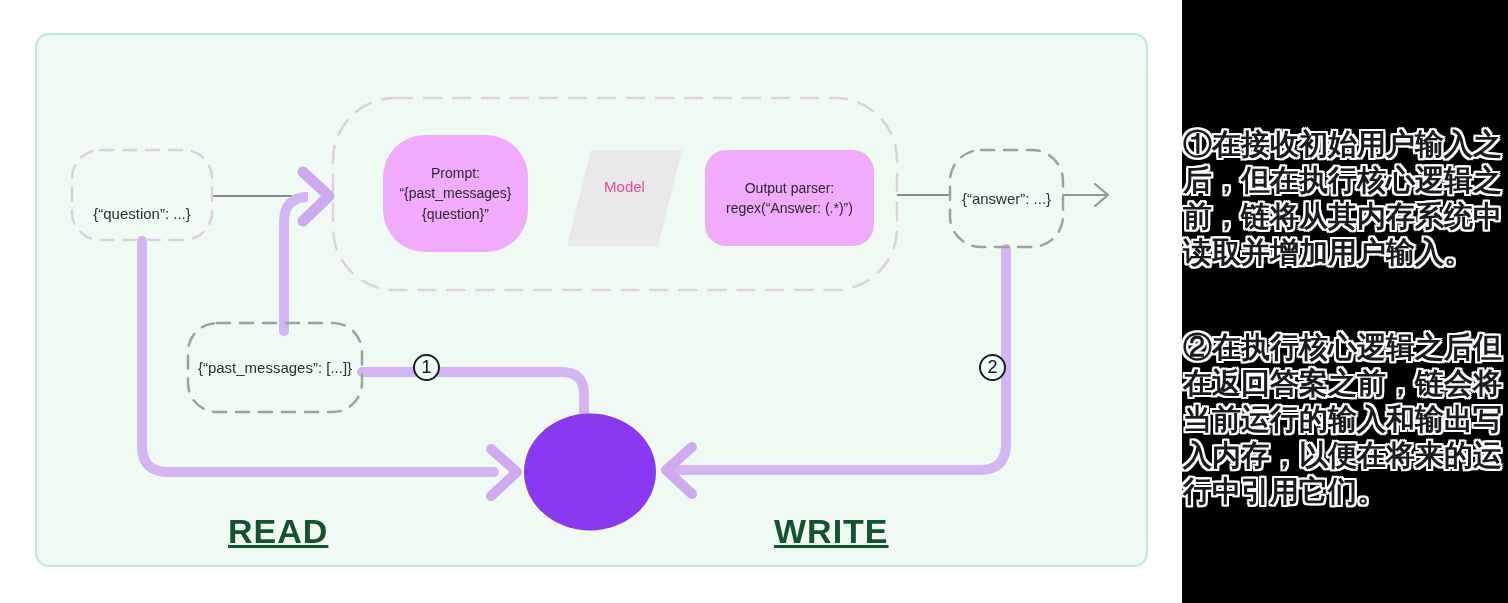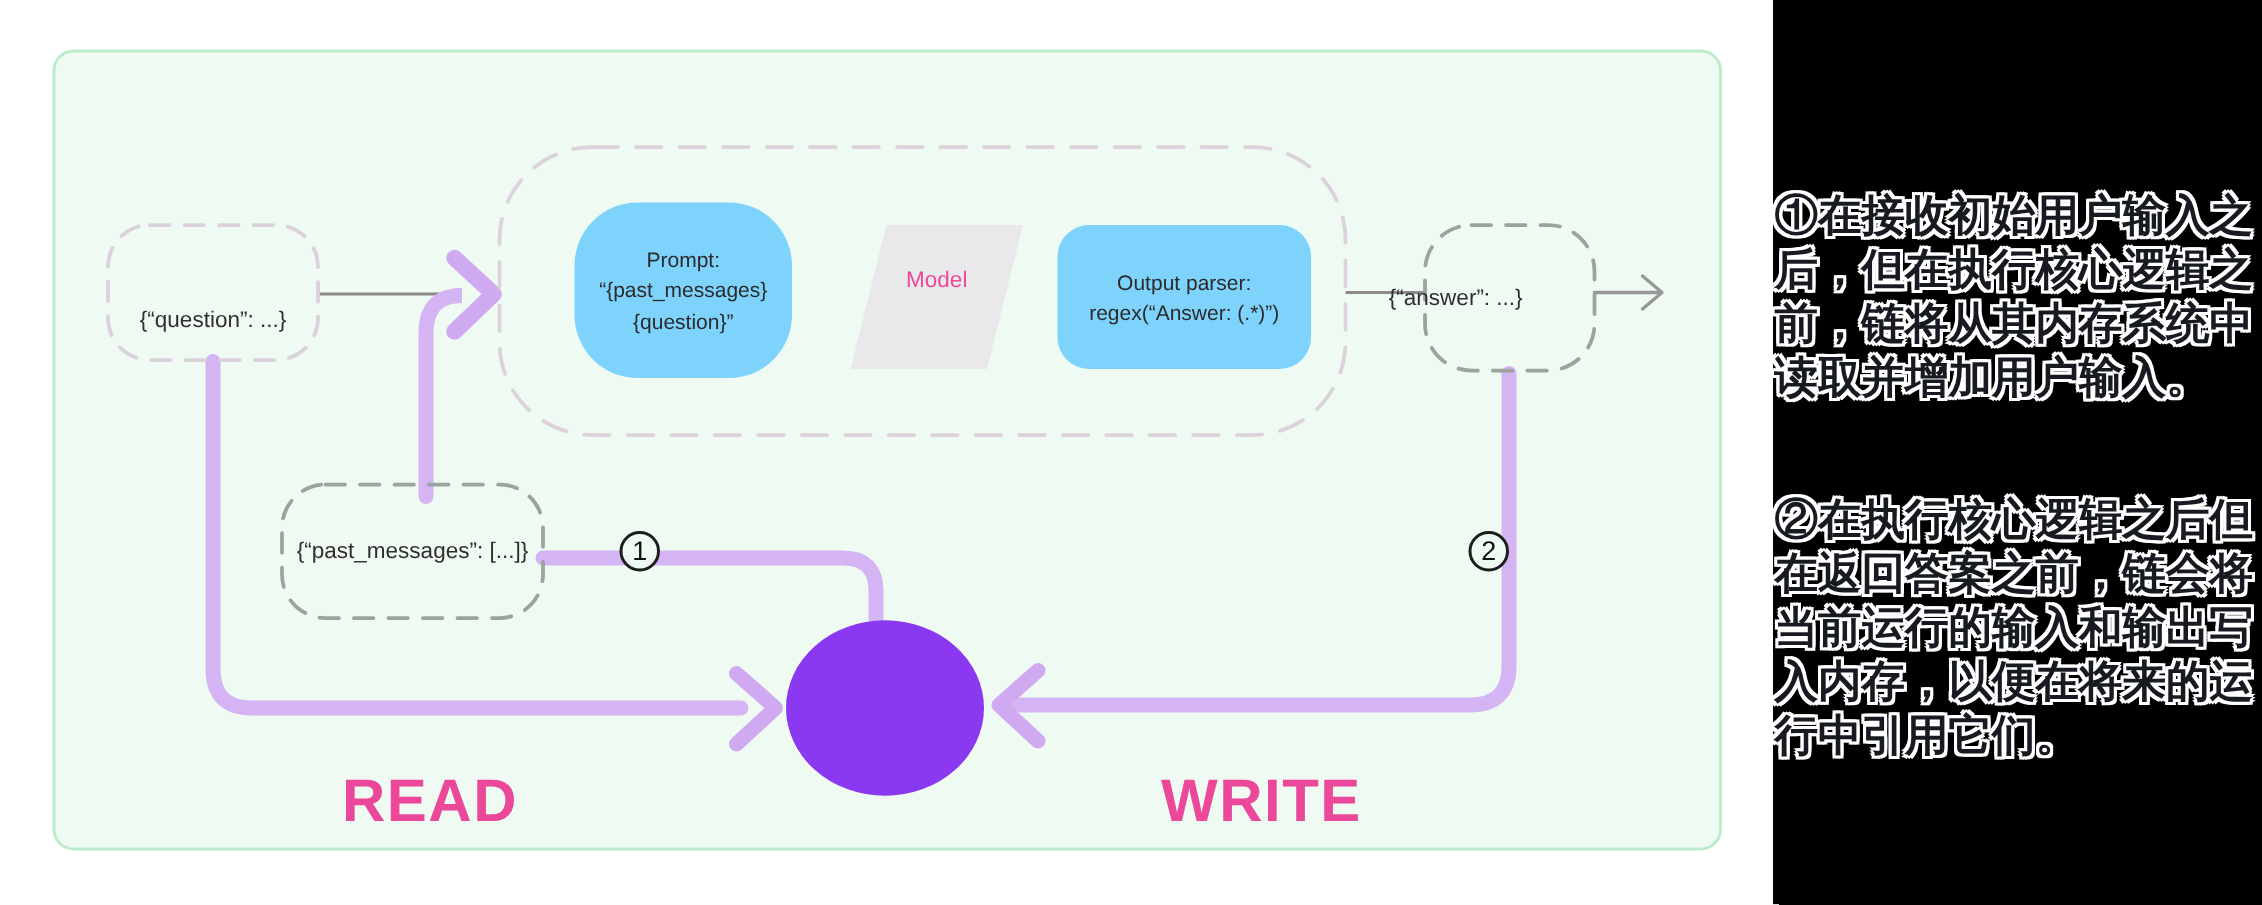--- a/index.html
+++ b/index.html
@@ -17,45 +17,45 @@
   }
   
   .wires{position:absolute;left:0;top:0;width:1508px;height:603px;}
   
   .node-label{
     position:absolute;display:flex;align-items:center;justify-content:center;
     text-align:center;color:#2f2f2f;font-size:15px;white-space:pre-line;
   }
   .q-label   {left:72px;  top:168px; width:140px; height:90px;}
   .p-label   {left:188px; top:323px; width:174px; height:89px;}
-  .a-label   {left:914px; top:150px; width:113px; height:97px;text-align:right;}
+  .a-label   {left:950px; top:150px; width:113px; height:97px;text-align:right;}
   
   .fillbox{
-    position:absolute;background:#7dd3fc;display:flex;align-items:center;justify-content:center;
+    position:absolute;background:#f0abfc;display:flex;align-items:center;justify-content:center;
     text-align:center;color:#2b2b2b;font-size:14px;line-height:1.45;white-space:pre-line;
   }
   .prompt-box{left:383px;top:135px;width:145px;height:117px;border-radius:42px;}
   .parser-box{left:705px;top:150px;width:169px;height:96px;border-radius:21px;}
   .model-shape{
     position:absolute;left:579px;top:150px;width:91px;height:96px;
     background:#e9e9eb;transform:skewX(-14deg);
   }
   .model-label{
     position:absolute;left:579px;top:150px;width:91px;height:72px;
     display:flex;align-items:center;justify-content:center;color:#ec4899;font-size:15px;
   }
   
   .memory-label{
     position:absolute;left:524px;top:414px;width:132px;height:117px;
     display:flex;align-items:center;justify-content:center;
     color:#ffffff;font-weight:700;font-size:27px;letter-spacing:.3px;
   }
   
   .rw-label{
-    position:absolute;color:#ec4899;font-size:40px;font-weight:600;letter-spacing:1px;
+    position:absolute;color:#14532d;font-size:34px;font-weight:600;letter-spacing:1px;text-decoration:underline;
   }
   .read-label{left:228px;top:512px;}
   .write-label{left:774px;top:512px;}
   
   .marker{
     position:absolute;width:27px;height:27px;border:2.5px solid #1d1d1d;border-radius:50%;
     background:#effaf3;box-sizing:border-box;display:flex;align-items:center;justify-content:center;
     font-size:18px;font-weight:500;color:#111;
   }
   .marker-1{left:413px;top:354px;}

